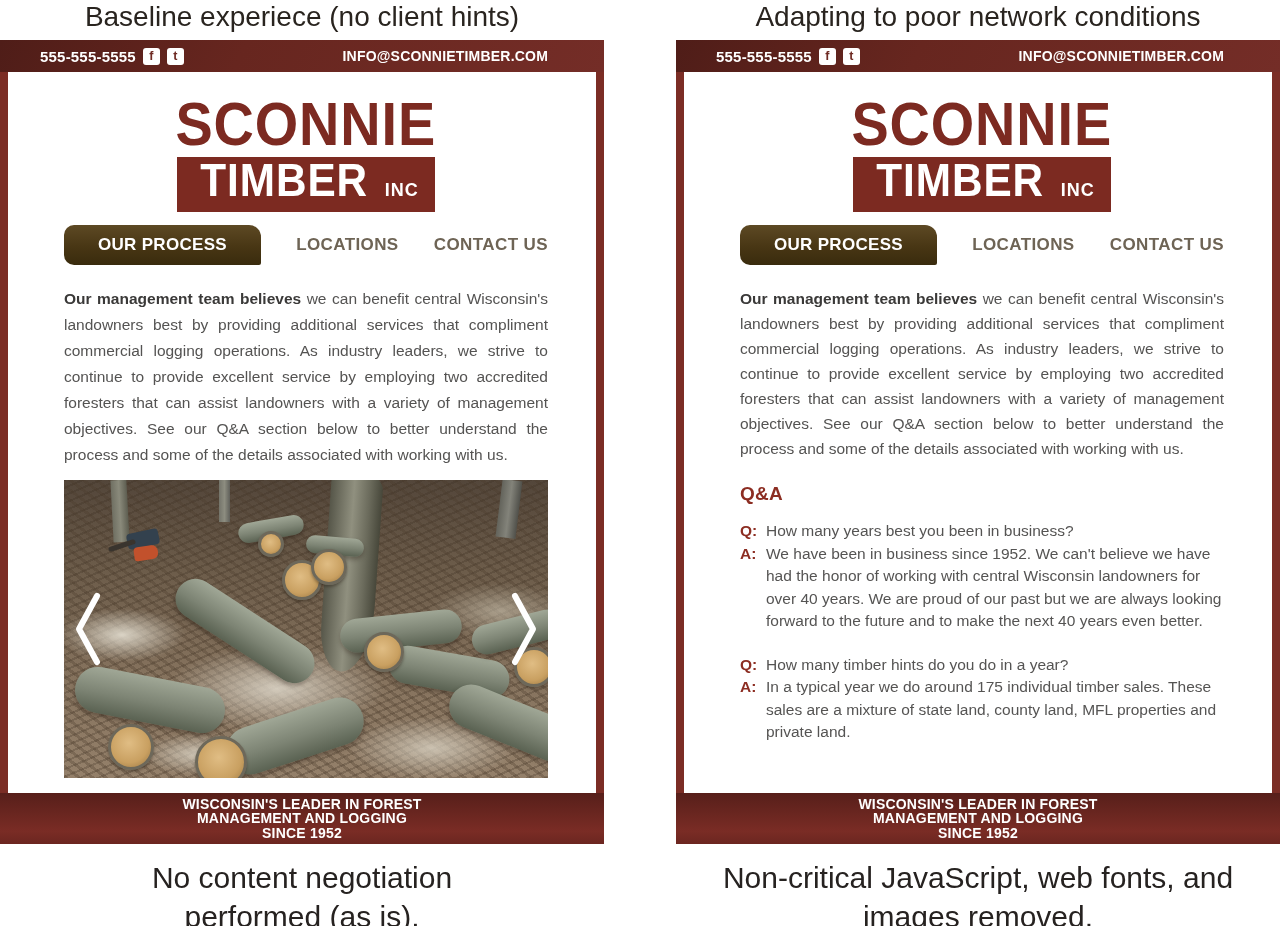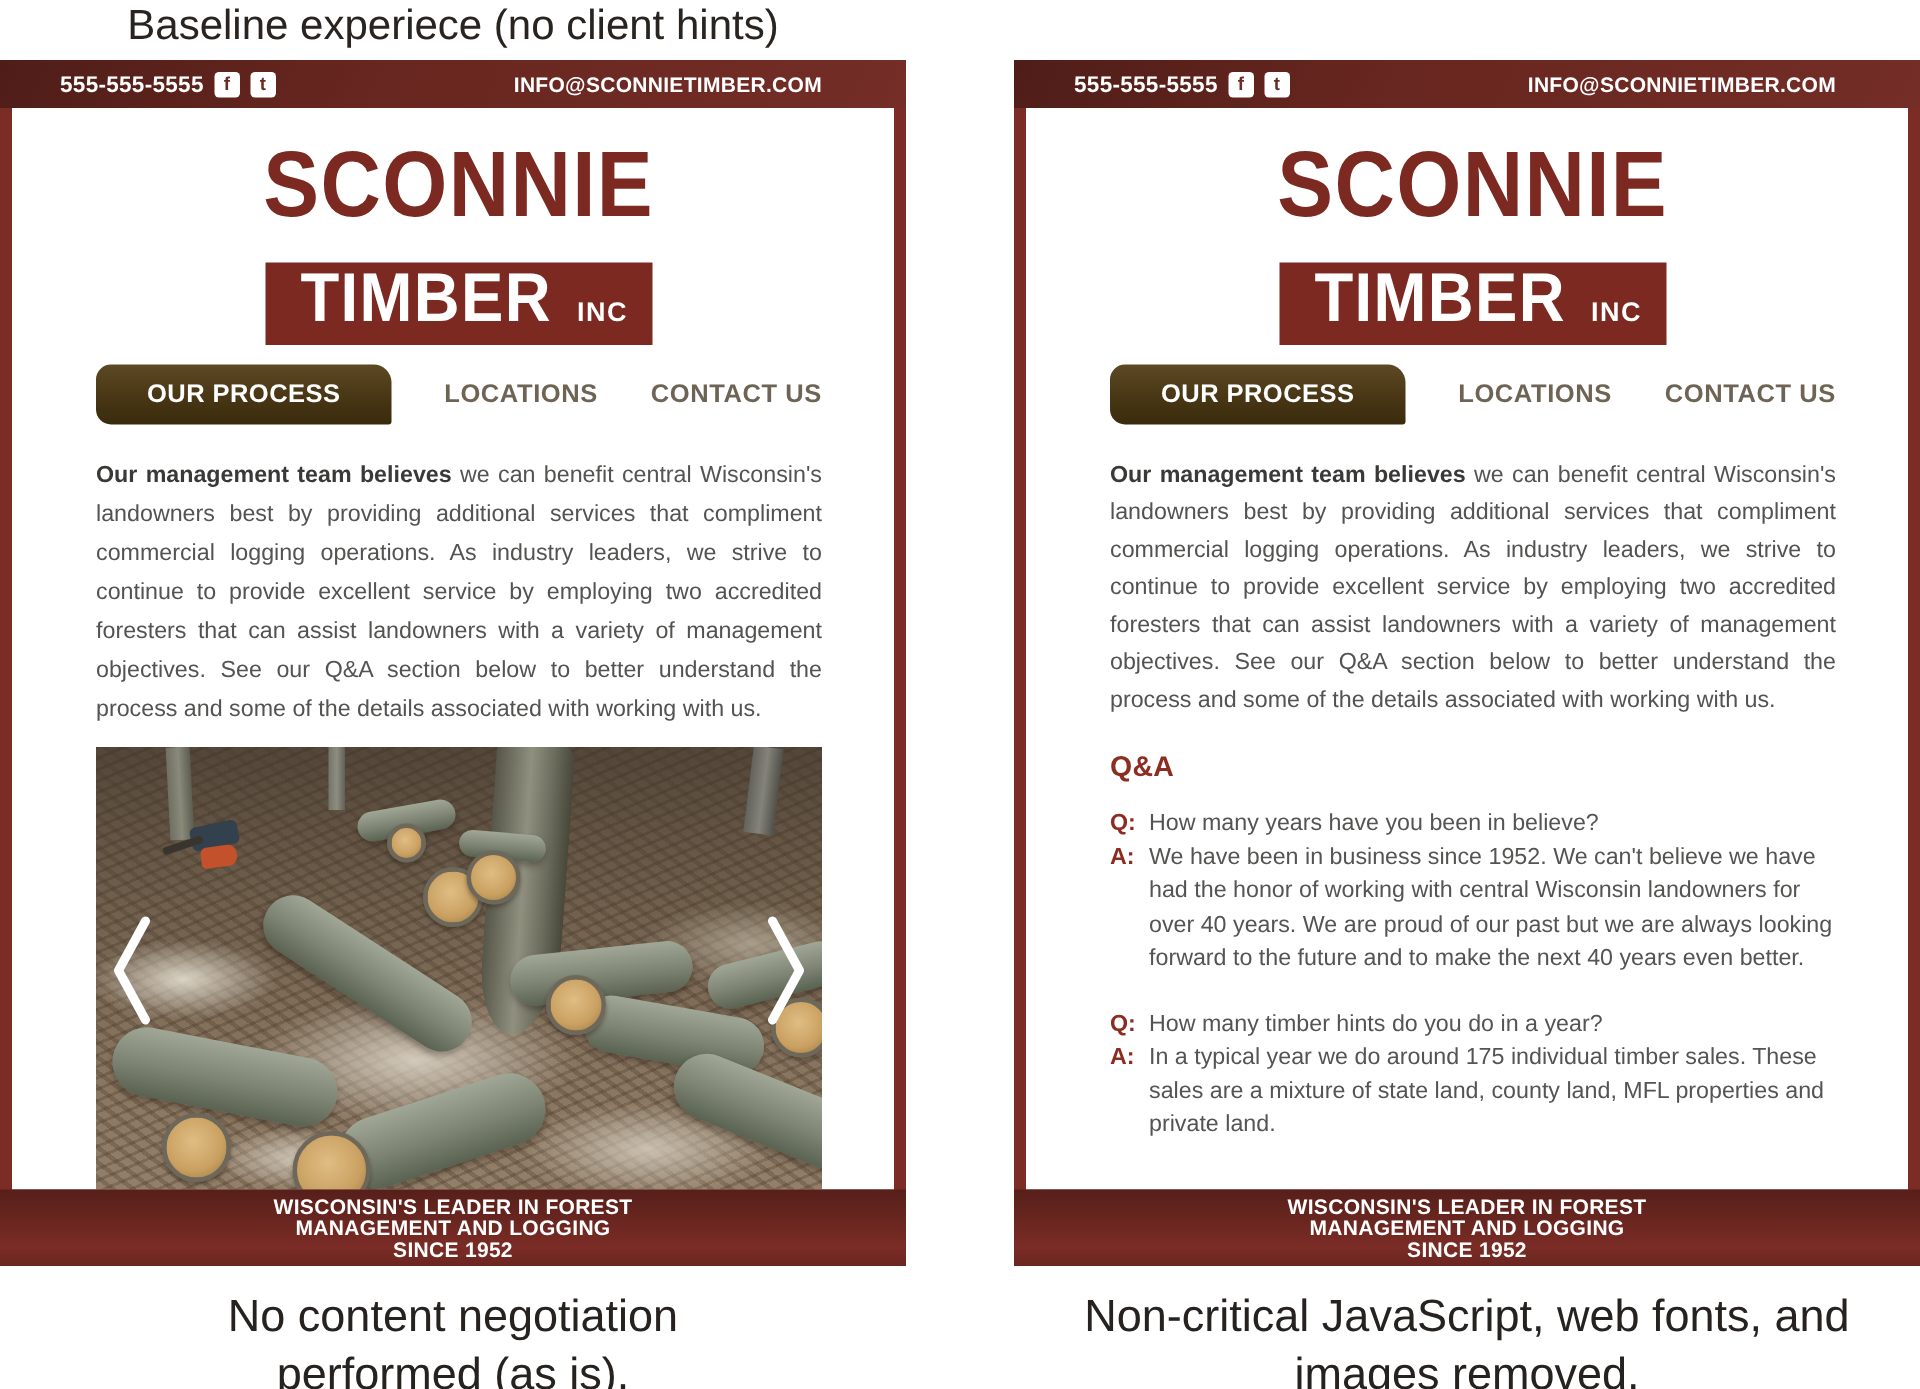--- a/index.html
+++ b/index.html
@@ -40,21 +40,21 @@
   }
 
   
   .logo { text-align:center; padding-top:10px; }
   .logo-top {
     display:inline-block; font-size:62px; line-height:64px; font-weight:bold;
     color:#7c2a21; transform:scaleX(.9); letter-spacing:1px;
   }
   .logo-badge {
     display:inline-flex; align-items:baseline; background:#7c2a21;
-    padding:0 16px 9px 16px; margin-top:19px;
+    padding:0 16px 9px 16px; margin-top:1px;
   }
   .logo-badge .t2 {
     display:inline-block; color:#fff; font-weight:bold; font-size:46px; line-height:46px;
     transform:scaleX(.92); letter-spacing:1px;
   }
   .logo-badge .inc { color:#fff; font-weight:bold; font-size:18px; margin-left:9px; letter-spacing:1px; }
 
   
   .nav { display:flex; align-items:center; justify-content:space-between; margin-top:13px; }
   .nav-btn {
@@ -202,20 +202,21 @@
       <span>WISCONSIN'S LEADER IN FOREST</span>
       <span>MANAGEMENT AND LOGGING</span>
       <span>SINCE 1952</span>
     </div>
   </div>
 
   <div class="caption"><span class="inner">No content negotiation performed (as is).</span></div>
 </div>
 
 <div class="col right">
+  <div class="fig-title">Adapting to poor network conditions</div>
 
   <div class="panel">
     <div class="topbar">
       <div class="phone-wrap">
         <span class="phone">555-555-5555</span>
         <span class="soc">f</span>
         <span class="soc">t</span>
       </div>
       <span class="email">INFO@SCONNIETIMBER.COM</span>
     </div>
@@ -236,21 +237,21 @@
       </div>
 
       <p class="intro"><b>Our management team believes</b><span> we can benefit central Wisconsin's landowners best by providing additional services that compliment commercial logging operations. As industry leaders, we strive to continue to provide excellent service by employing two accredited foresters that can assist landowners with a variety of management objectives. See our Q&amp;A section below to better understand the process and some of the details associated with working with us.</span></p>
 
       <div class="qa">
         <div class="qa-heading">Q&amp;A</div>
 
         <div class="qa-item">
           <div class="qa-row">
             <span class="qa-prefix">Q:</span>
-            <span>How many years have you been in believe?</span>
+            <span>How many years best you been in business?</span>
           </div>
           <div class="qa-row">
             <span class="qa-prefix">A:</span>
             <span>We have been in business since 1952. We can't believe we have had the honor of working with central Wisconsin landowners for over 40 years. We are proud of our past but we are always looking forward to the future and to make the next 40 years even better.</span>
           </div>
         </div>
 
         <div class="qa-item">
           <div class="qa-row">
             <span class="qa-prefix">Q:</span>

